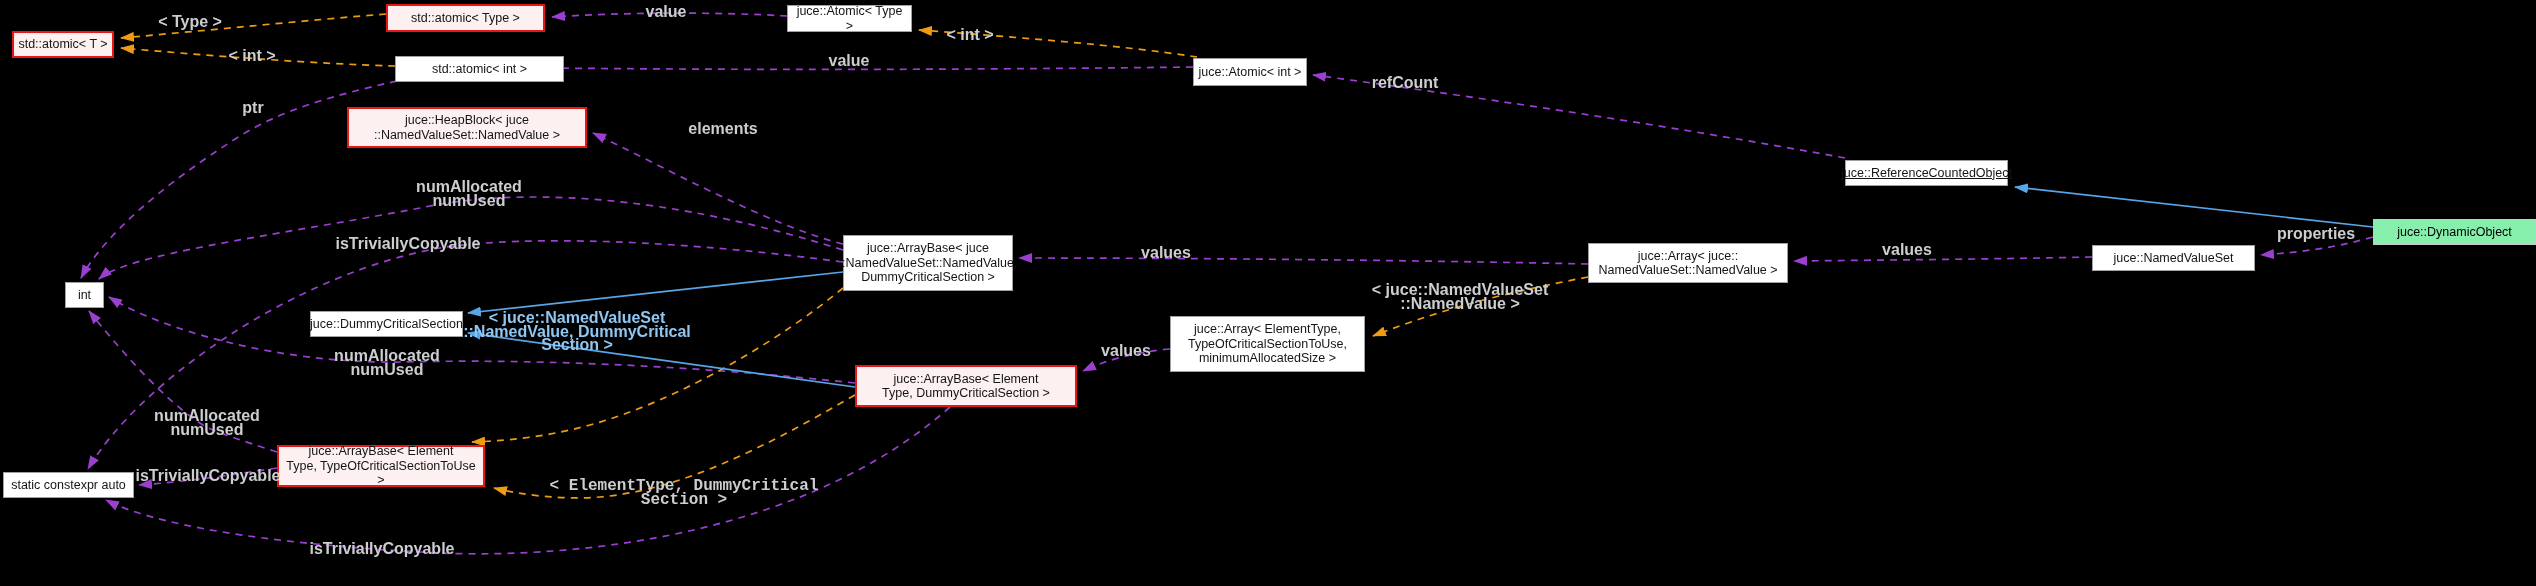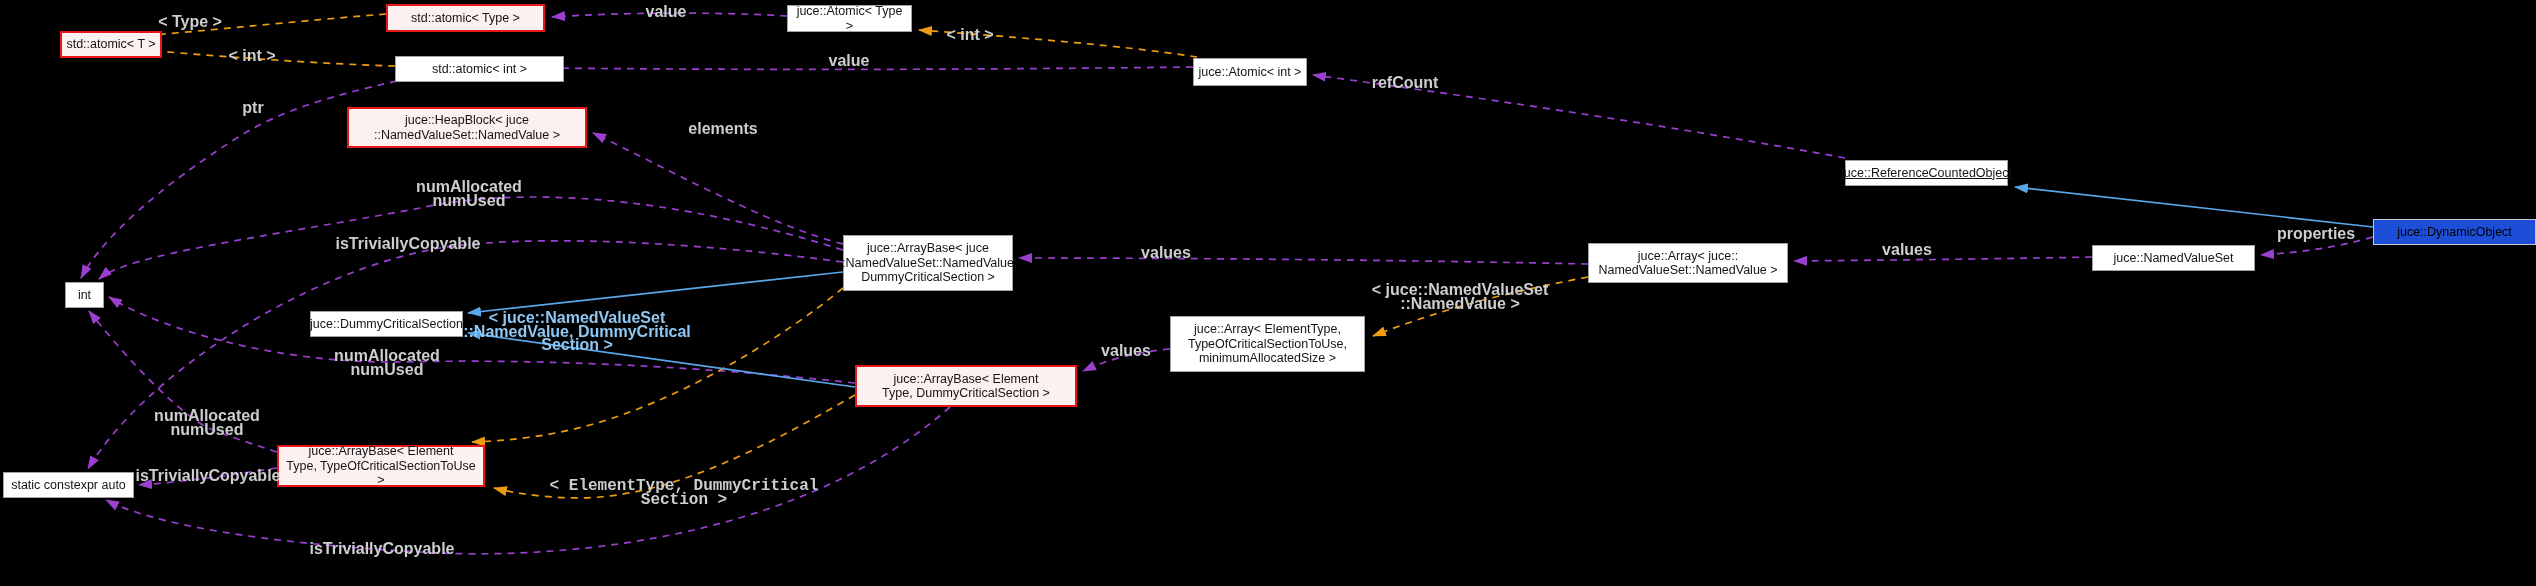--- a/index.html
+++ b/index.html
@@ -3,21 +3,21 @@
 <meta charset="utf-8">
 <style>
   html,body{margin:0;padding:0;background:#000;}
   #canvas{position:relative;width:2536px;height:586px;background:#000;overflow:hidden;
           font-family:"Liberation Sans", sans-serif;}
   #edges{position:absolute;left:0;top:0;width:2536px;height:586px;}
   .node{position:absolute;box-sizing:border-box;display:flex;align-items:center;justify-content:center;
         text-align:center;white-space:pre-line;font-size:12.5px;line-height:14.5px;color:#151515;
         background:#ffffff;border:1.5px solid #9fa1a3;padding:1px 4px;}
   .node.red{border:2px solid #e81616;background:#fdf0f0;}
-  .node.selected{background:#1d4ed8;border:1.5px solid #c9c9c9;color:#000;}
+  .node.selected{background:#86efac;border:1.5px solid #c9c9c9;color:#000;}
   .elabel{position:absolute;transform:translate(-50%,-50%);color:#cbcdcf;font-size:16px;
           font-weight:bold;line-height:13.5px;white-space:pre-line;text-align:center;}
   .elabel.blue{color:#8fc7f2;}
 </style>
 </head>
 <body>
 
 <div id="canvas">
 
   <svg id="edges" viewBox="0 0 2536 586" xmlns="http://www.w3.org/2000/svg">
@@ -60,21 +60,21 @@
       <path d="M855,395 C760,450 680,490 600,497 C562,500 522,495 494,488" marker-end="url(#ah-orange)"></path>
     </g>
 
     <g stroke="#58a6e8" stroke-width="1.7" fill="none">
       <path d="M2373,227 L2015,187" marker-end="url(#ah-blue)"></path>
       <path d="M843,272 L468,313" marker-end="url(#ah-blue)"></path>
       <path d="M855,387 L468,333" marker-end="url(#ah-blue)"></path>
     </g>
   </svg>
 
-  <div class="node red" style="left:12px;top:31px;width:102px;height:27px;margin-left:48px;">std::atomic&lt; T &gt;</div>
+  <div class="node red" style="left:12px;top:31px;width:102px;height:27px;">std::atomic&lt; T &gt;</div>
   <div class="node red" style="left:386px;top:4px;width:159px;height:28px;">std::atomic&lt; Type &gt;</div>
   <div class="node" style="left:395px;top:56px;width:169px;height:26px;">std::atomic&lt; int &gt;</div>
   <div class="node" style="left:787px;top:5px;width:125px;height:27px;text-align:center;">juce::Atomic&lt; Type &gt;</div>
   <div class="node" style="left:1193px;top:58px;width:114px;height:28px;">juce::Atomic&lt; int &gt;</div>
   <div class="node red" style="left:347px;top:107px;width:240px;height:41px;">juce::HeapBlock&lt; juce
 ::NamedValueSet::NamedValue &gt;</div>
   <div class="node" style="left:1845px;top:160px;width:163px;height:26px;text-decoration:underline;">juce::ReferenceCountedObject</div>
   <div class="node selected" style="left:2373px;top:219px;width:163px;height:26px;">juce::DynamicObject</div>
   <div class="node" style="left:2092px;top:245px;width:163px;height:26px;">juce::NamedValueSet</div>
   <div class="node" style="left:1588px;top:243px;width:200px;height:40px;">juce::Array&lt; juce::

